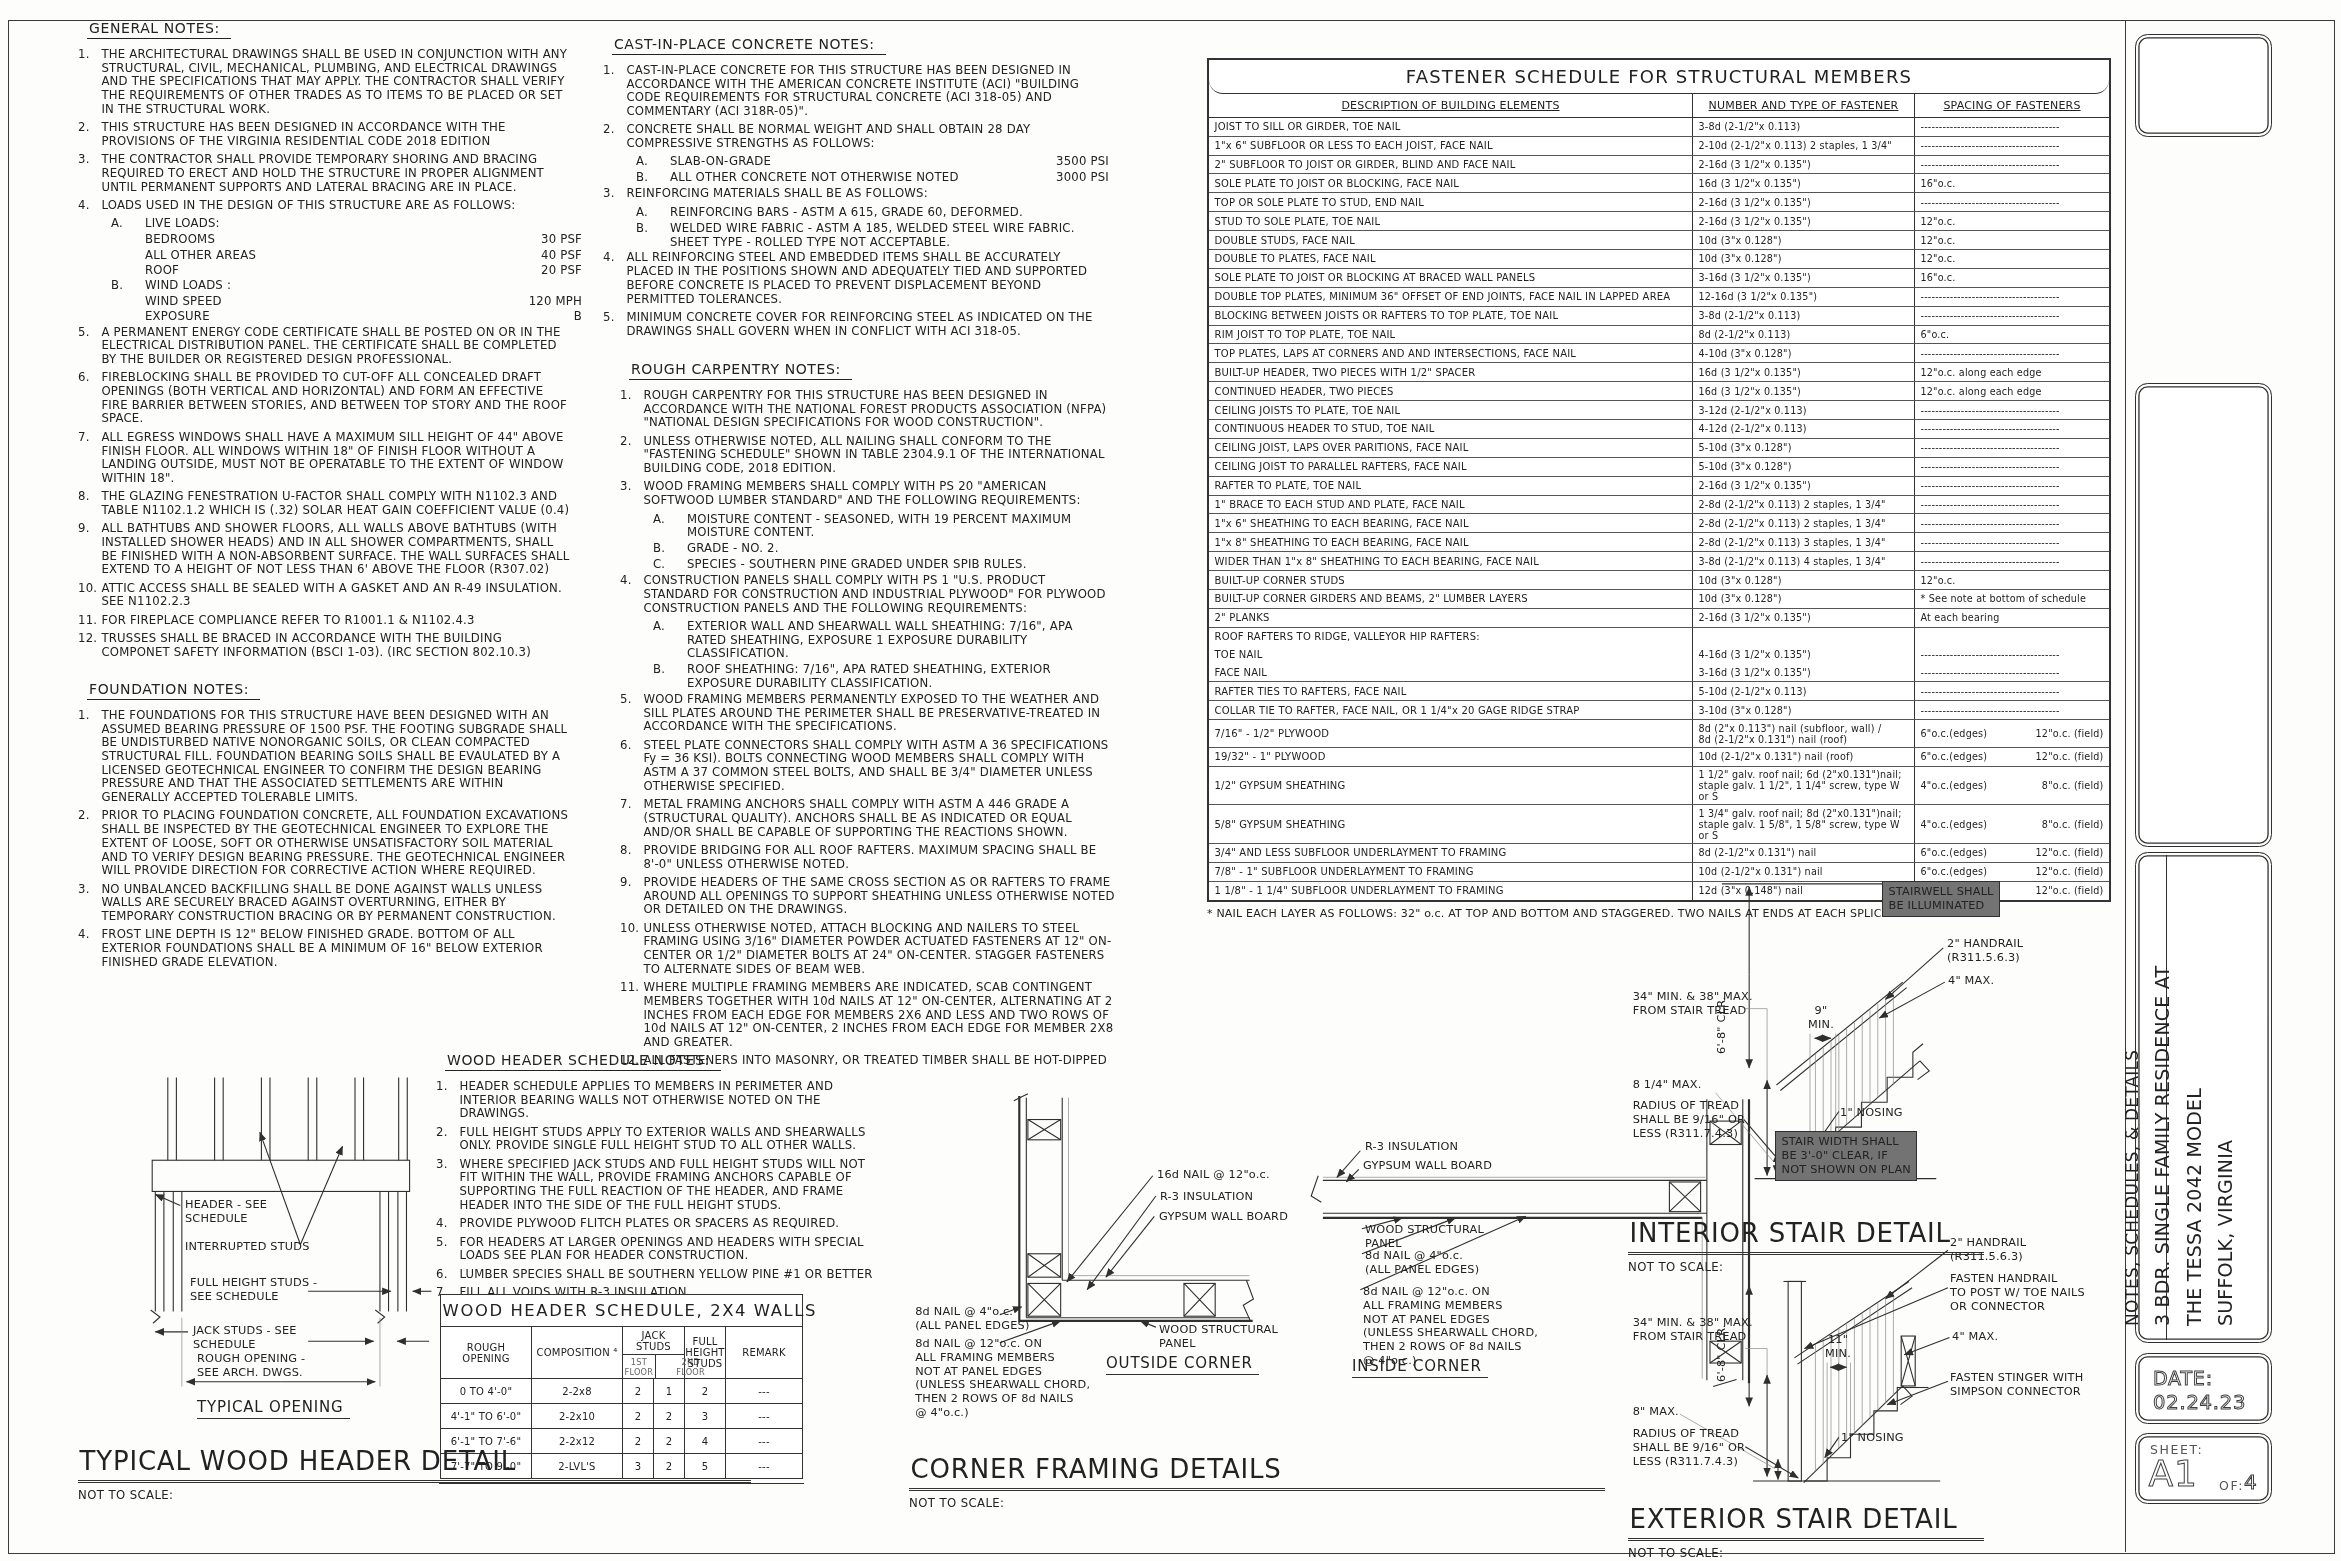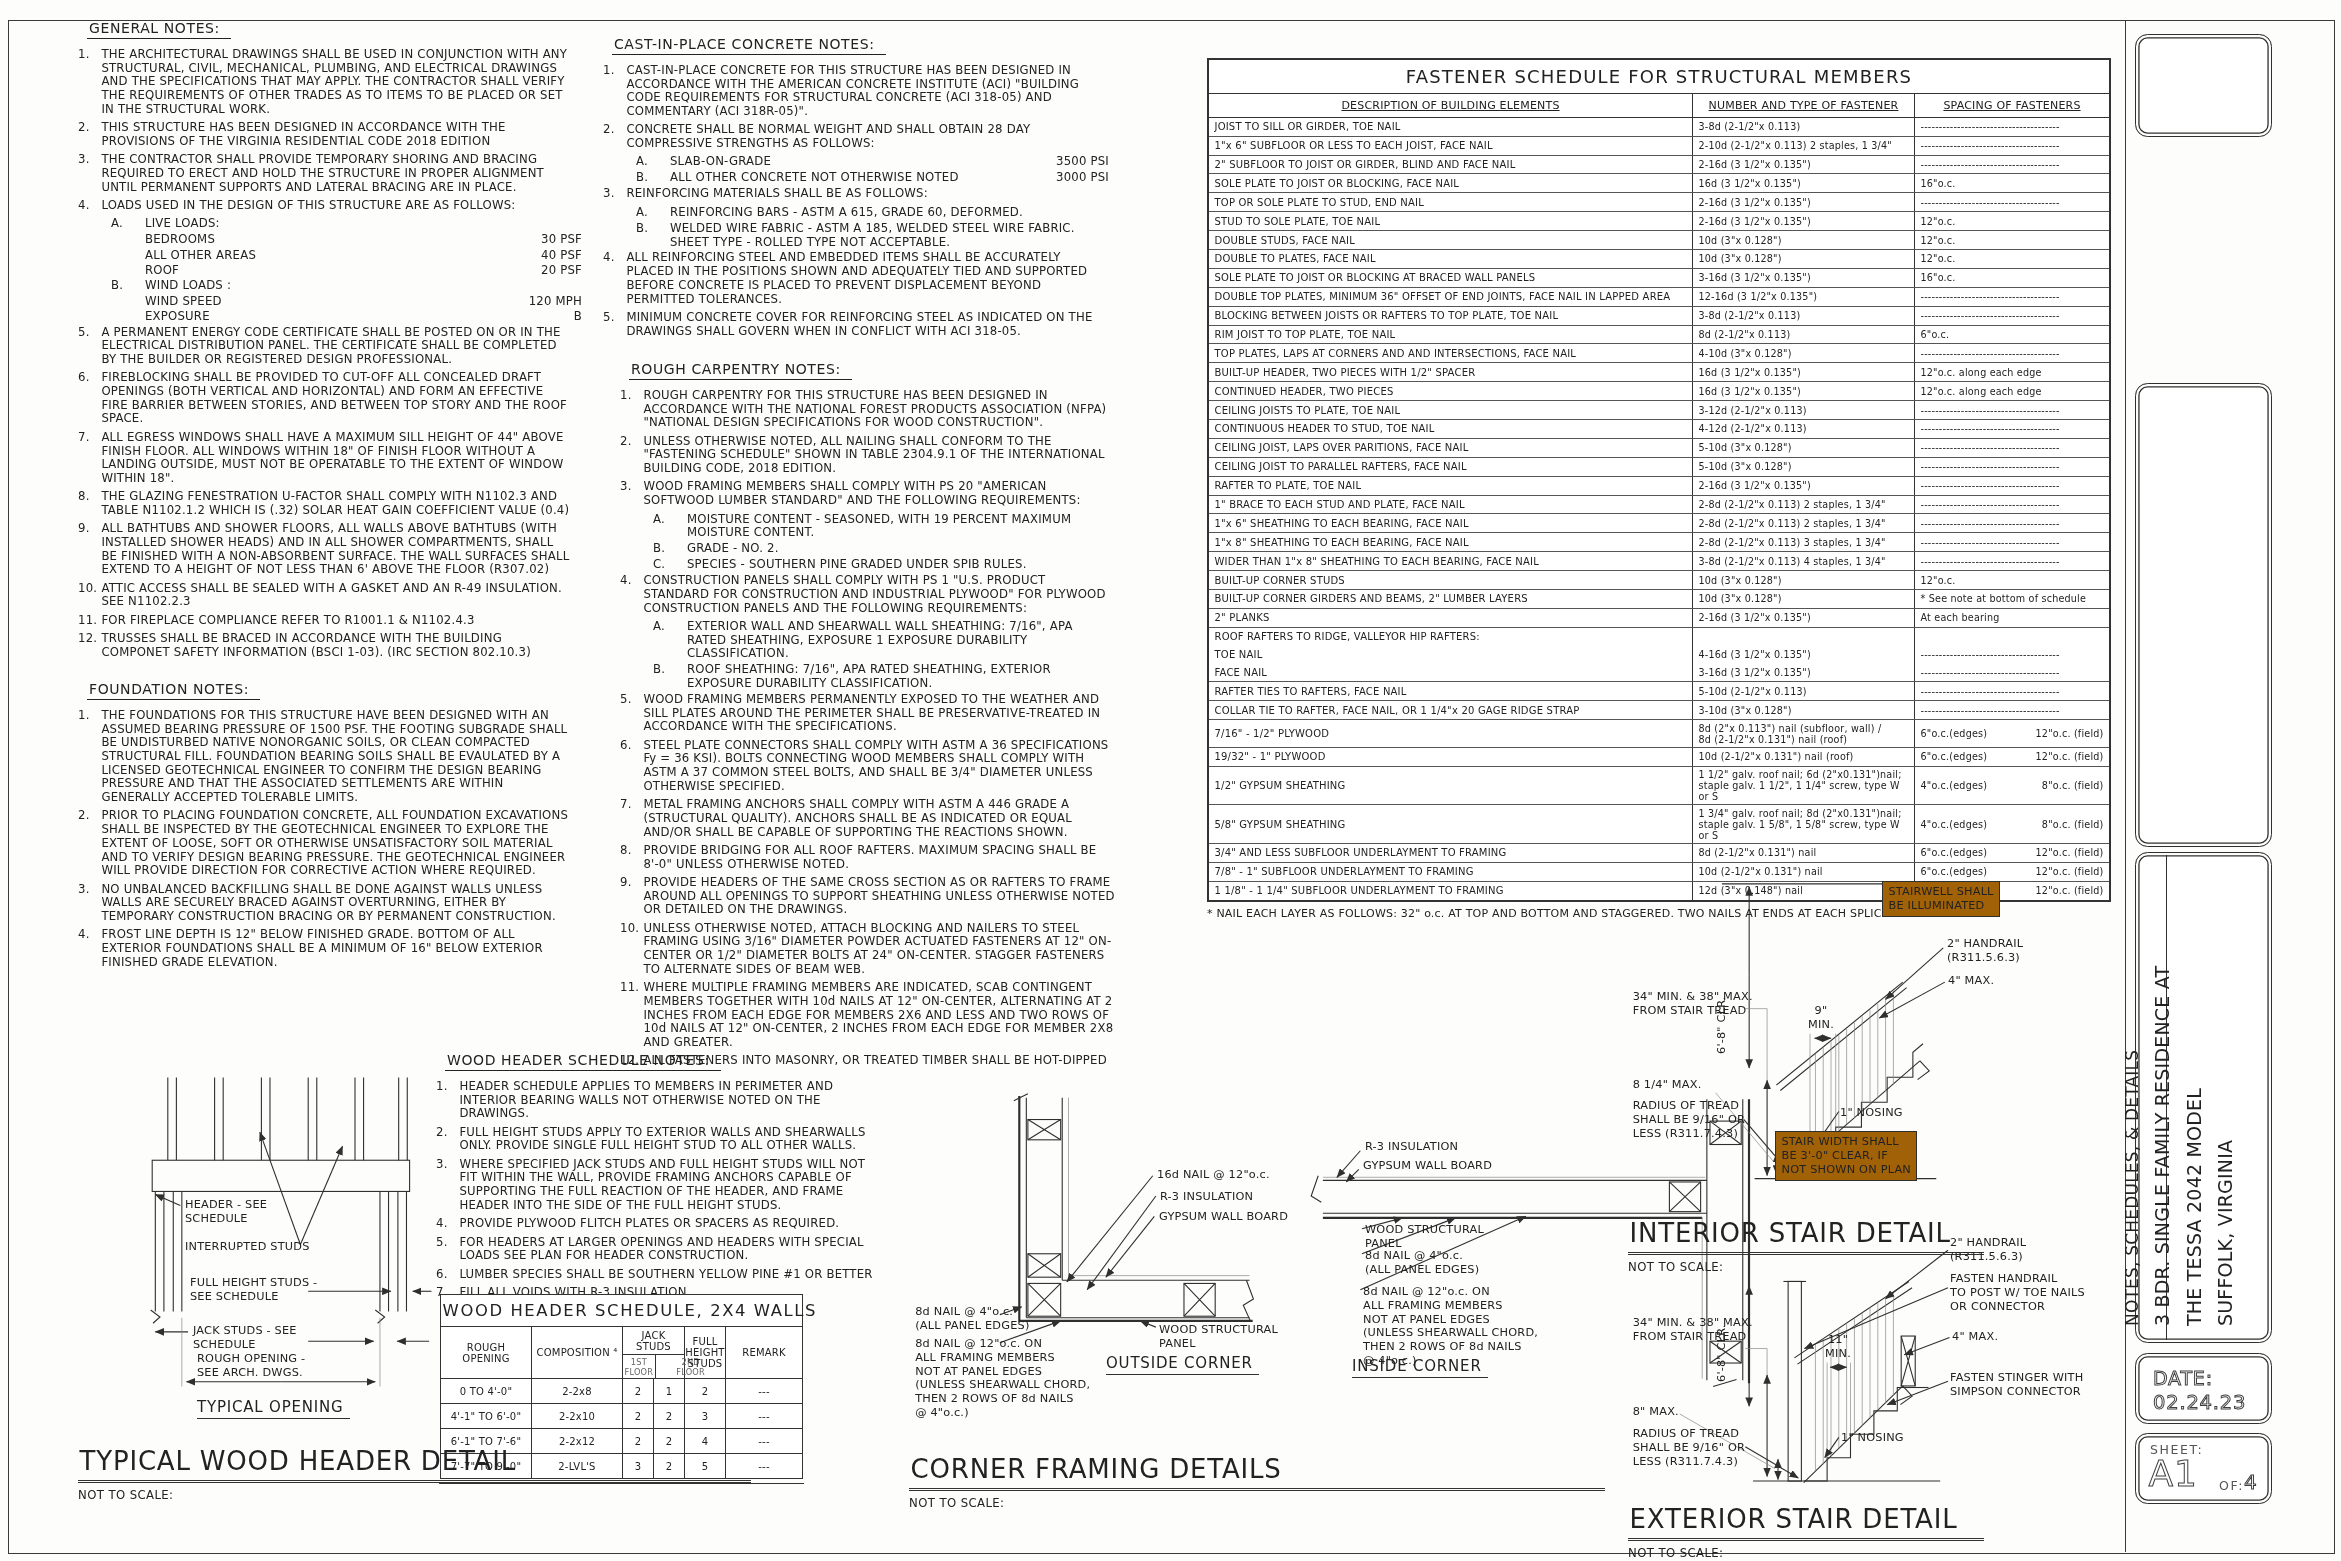--- a/index.html
+++ b/index.html
@@ -17,21 +17,21 @@
   .note-row .nt{flex:1;white-space:pre-line;}
   .note-row .nv{white-space:nowrap;padding-left:11px;margin-left:auto;}
   .note-row.ind1{padding-left:33px;margin-bottom:2.3px;}
   .note-row.ind1 .nn{flex:0 0 34px;}
   .note-row.ind2{padding-left:67px;margin-bottom:1.6px;}
   .note-row.ind2 .nn{flex:0 0 0px;}
 
   
   .fastwrap{position:absolute;left:1207px;top:58px;width:904px;}
   .fast{border:2px solid #333;background:#fff;}
-  .fast-title{text-align:center;font-size:18px;letter-spacing:1.2px;padding:6.2px 3.1px;border-bottom:1.6px solid #333;}
+  .fast-title{text-align:center;font-size:18px;letter-spacing:1.2px;padding:6.2px 3.1px;border-bottom:1.6px solid #333;border-radius:14px;}
   .fhead{display:grid;grid-template-columns:484px 222px 1fr;border-bottom:1.2px solid #333;text-align:center;font-size:11px;}
   .fhead div{padding:4.7px 3.1px;border-right:1.2px solid #333;text-decoration:underline;}
   .fhead div:last-child{border-right:none;}
   .frow{display:grid;grid-template-columns:484px 222px 1fr;border-bottom:0.8px solid #555;}
   .frow:last-child{border-bottom:none;}
   .frow.grp{border-bottom:none;}
   .frow .fc{padding:2.3px 5.5px;border-right:1.2px solid #333;white-space:pre-line;display:flex;align-items:center;min-height:13.3px;font-size:10px;}
   .frow .fc.f,.frow .fc.s{font-size:9.6px;}
   .frow .fc.s{border-right:none;justify-content:space-between;gap:4.7px;overflow:hidden;}
   .fnote{font-size:11px;margin-top:5.5px;letter-spacing:0.2px;}
@@ -54,21 +54,21 @@
   .whs-row div:last-child{border-right:none;}
 
   
   .det{position:absolute;}
   .det svg{position:absolute;left:0;top:0;}
   .ln{stroke:#2f2f2f;stroke-width:1.4;fill:none;}
   .thk{stroke-width:2.8;}
   .thin{stroke:#8a8a8a;stroke-width:.9;}
   .lbl{position:absolute;font-size:11.3px;line-height:1.22;white-space:pre-line;}
   .cap{position:absolute;font-size:15px;border-bottom:1.2px solid #2f2f2f;padding:0 6.2px 1.6px 0;letter-spacing:0.8px;white-space:nowrap;}
-  .boxed{border:1.3px solid #2f2f2f;padding:3.1px 5.5px;background:#a16207;}
+  .boxed{border:1.3px solid #2f2f2f;padding:3.1px 5.5px;background:#737373;}
   .vtext{position:absolute;transform:rotate(-90deg);transform-origin:left bottom;white-space:nowrap;font-size:11.3px;}
   .dt{position:absolute;}
   .detail-title{font-size:26px;letter-spacing:0.8px;display:inline-block;border-bottom:3.1px double #333;padding:0 7.8px 3.9px 1.6px;white-space:nowrap;}
   .nts{font-size:11.7px;margin-top:5.5px;letter-spacing:0.4px;}
 
   
   .tb-box{position:absolute;border:1.4px solid #2f2f2f;border-radius:12.5px;
           box-shadow:inset 0 0 0 2.3px #fdfdfc, inset 0 0 0 3.6px #2f2f2f;background:#fff;}
   .tb-div{position:absolute;left:30px;top:1.6px;bottom:1.6px;border-left:1.2px solid #2f2f2f;}
   .outl{color:#fff;-webkit-text-stroke:1px #3f3f3f;letter-spacing:0.8px;}

